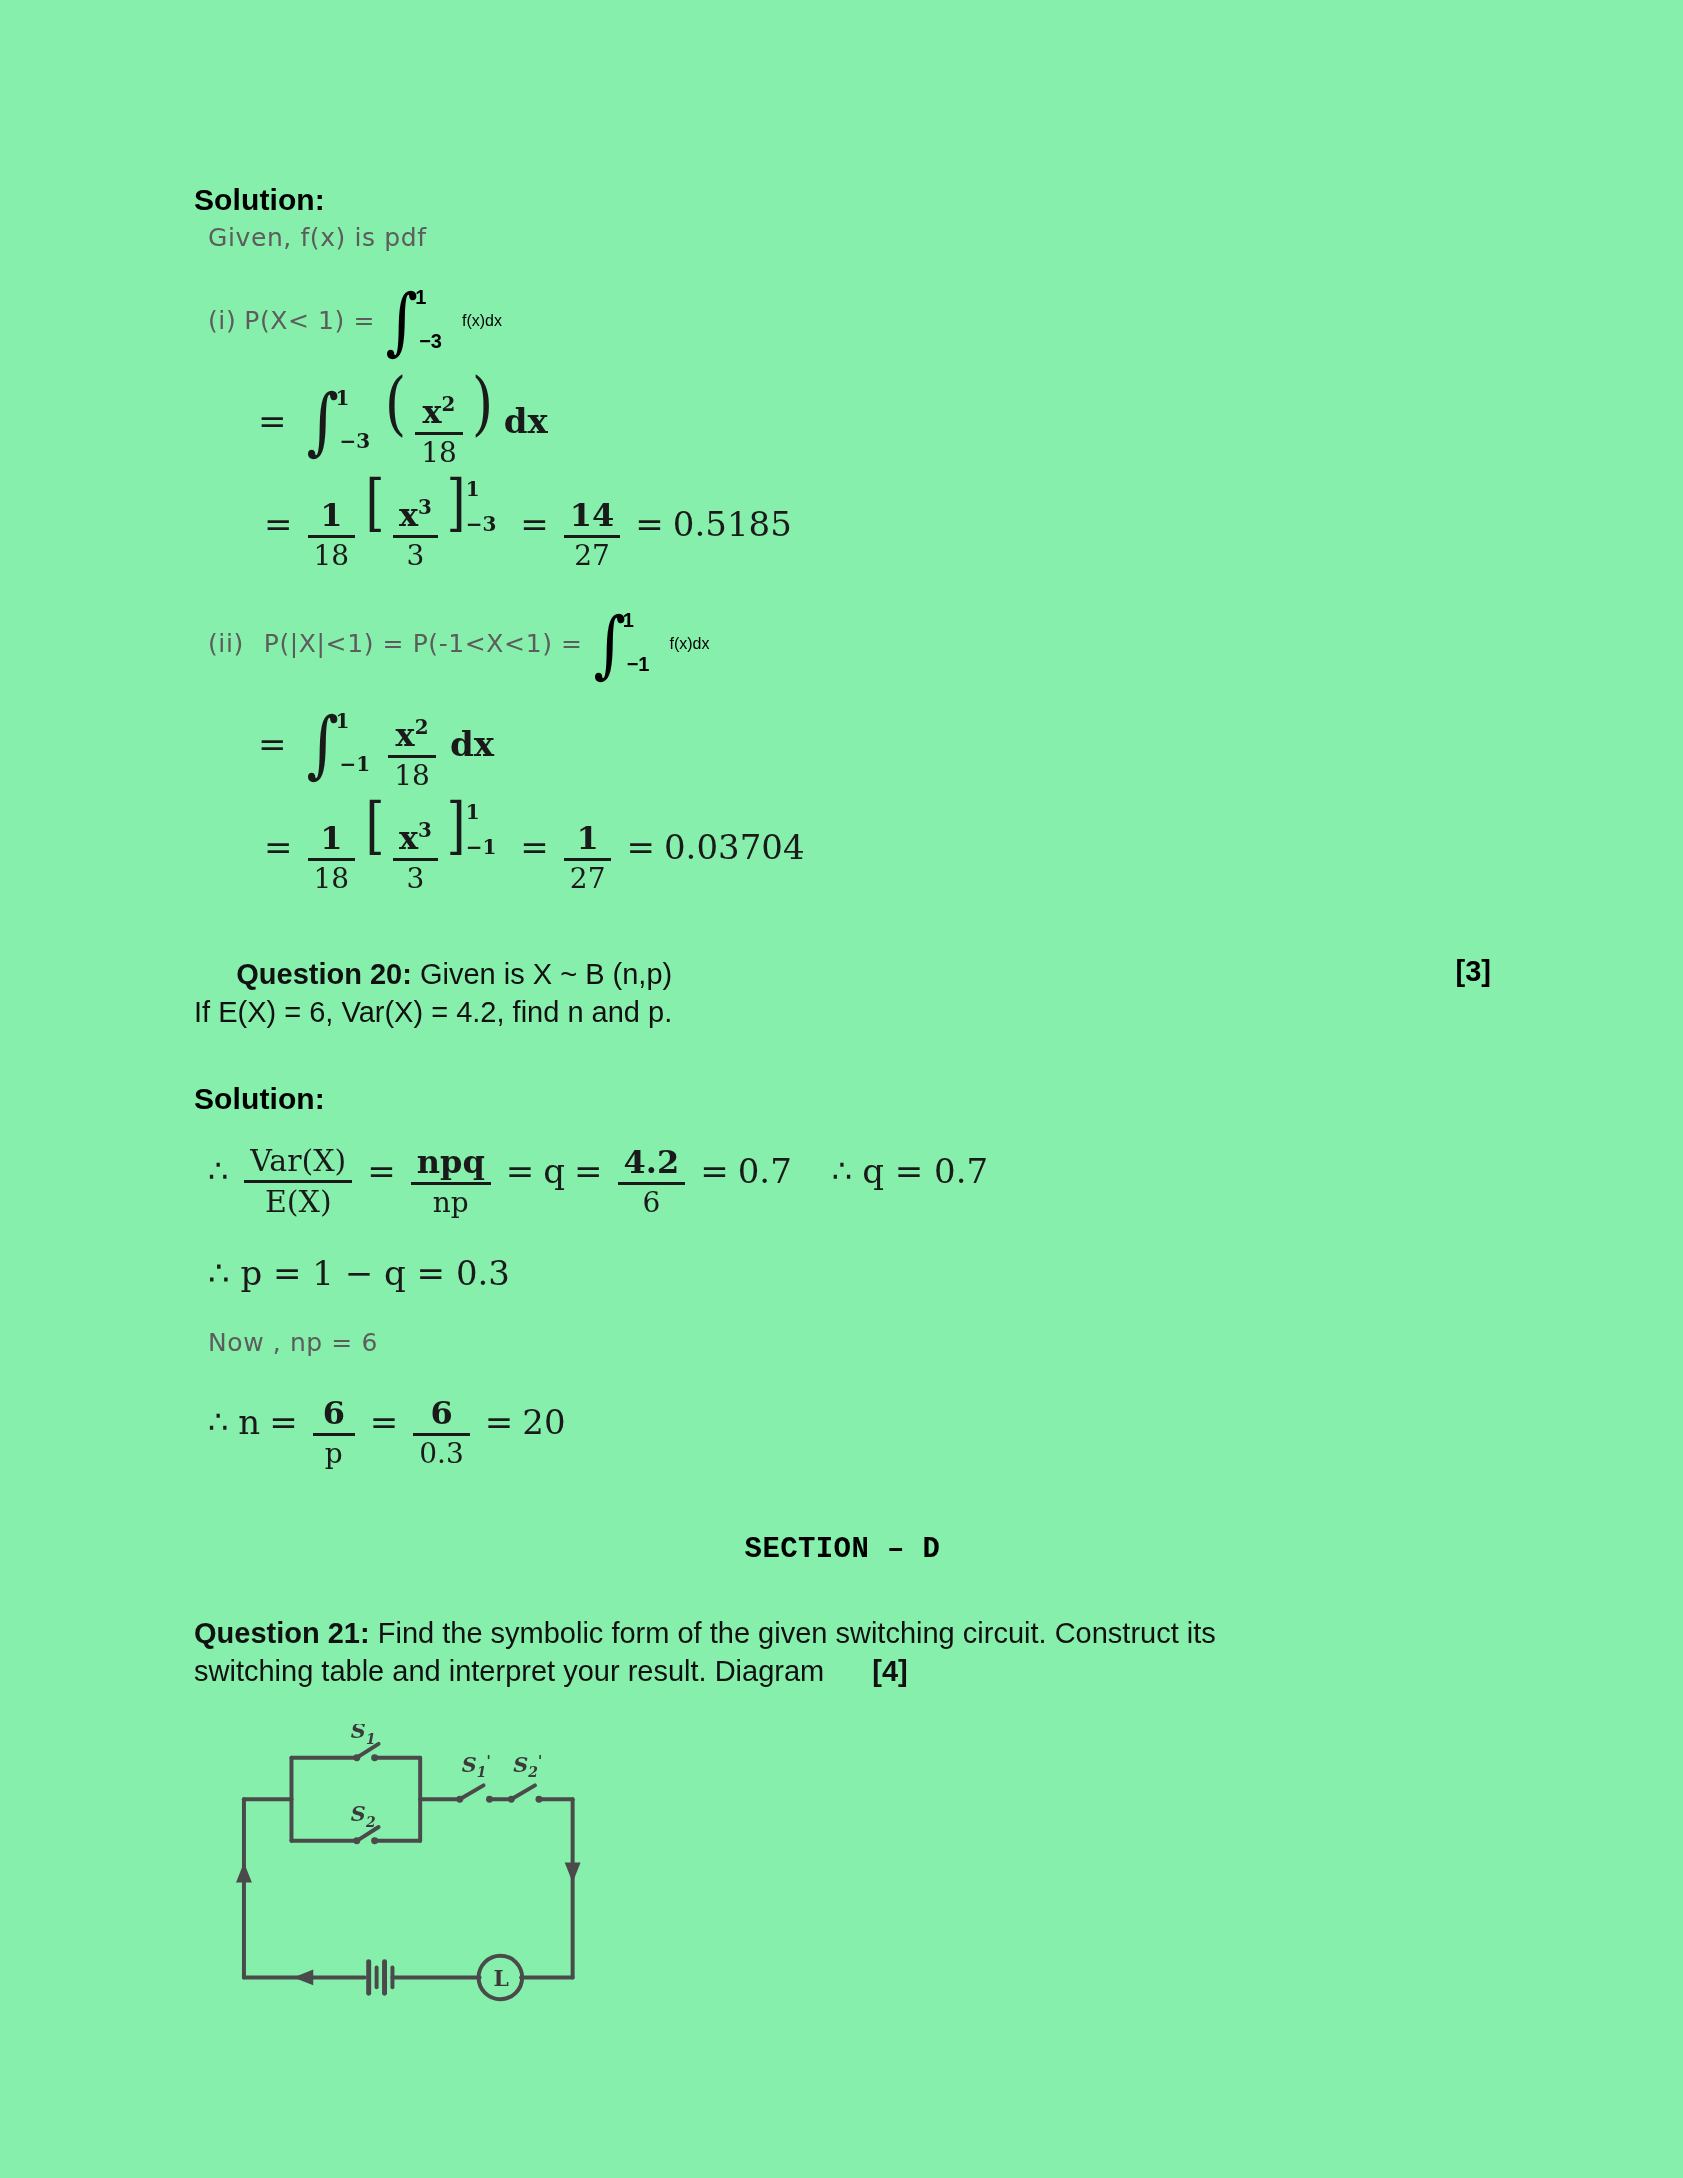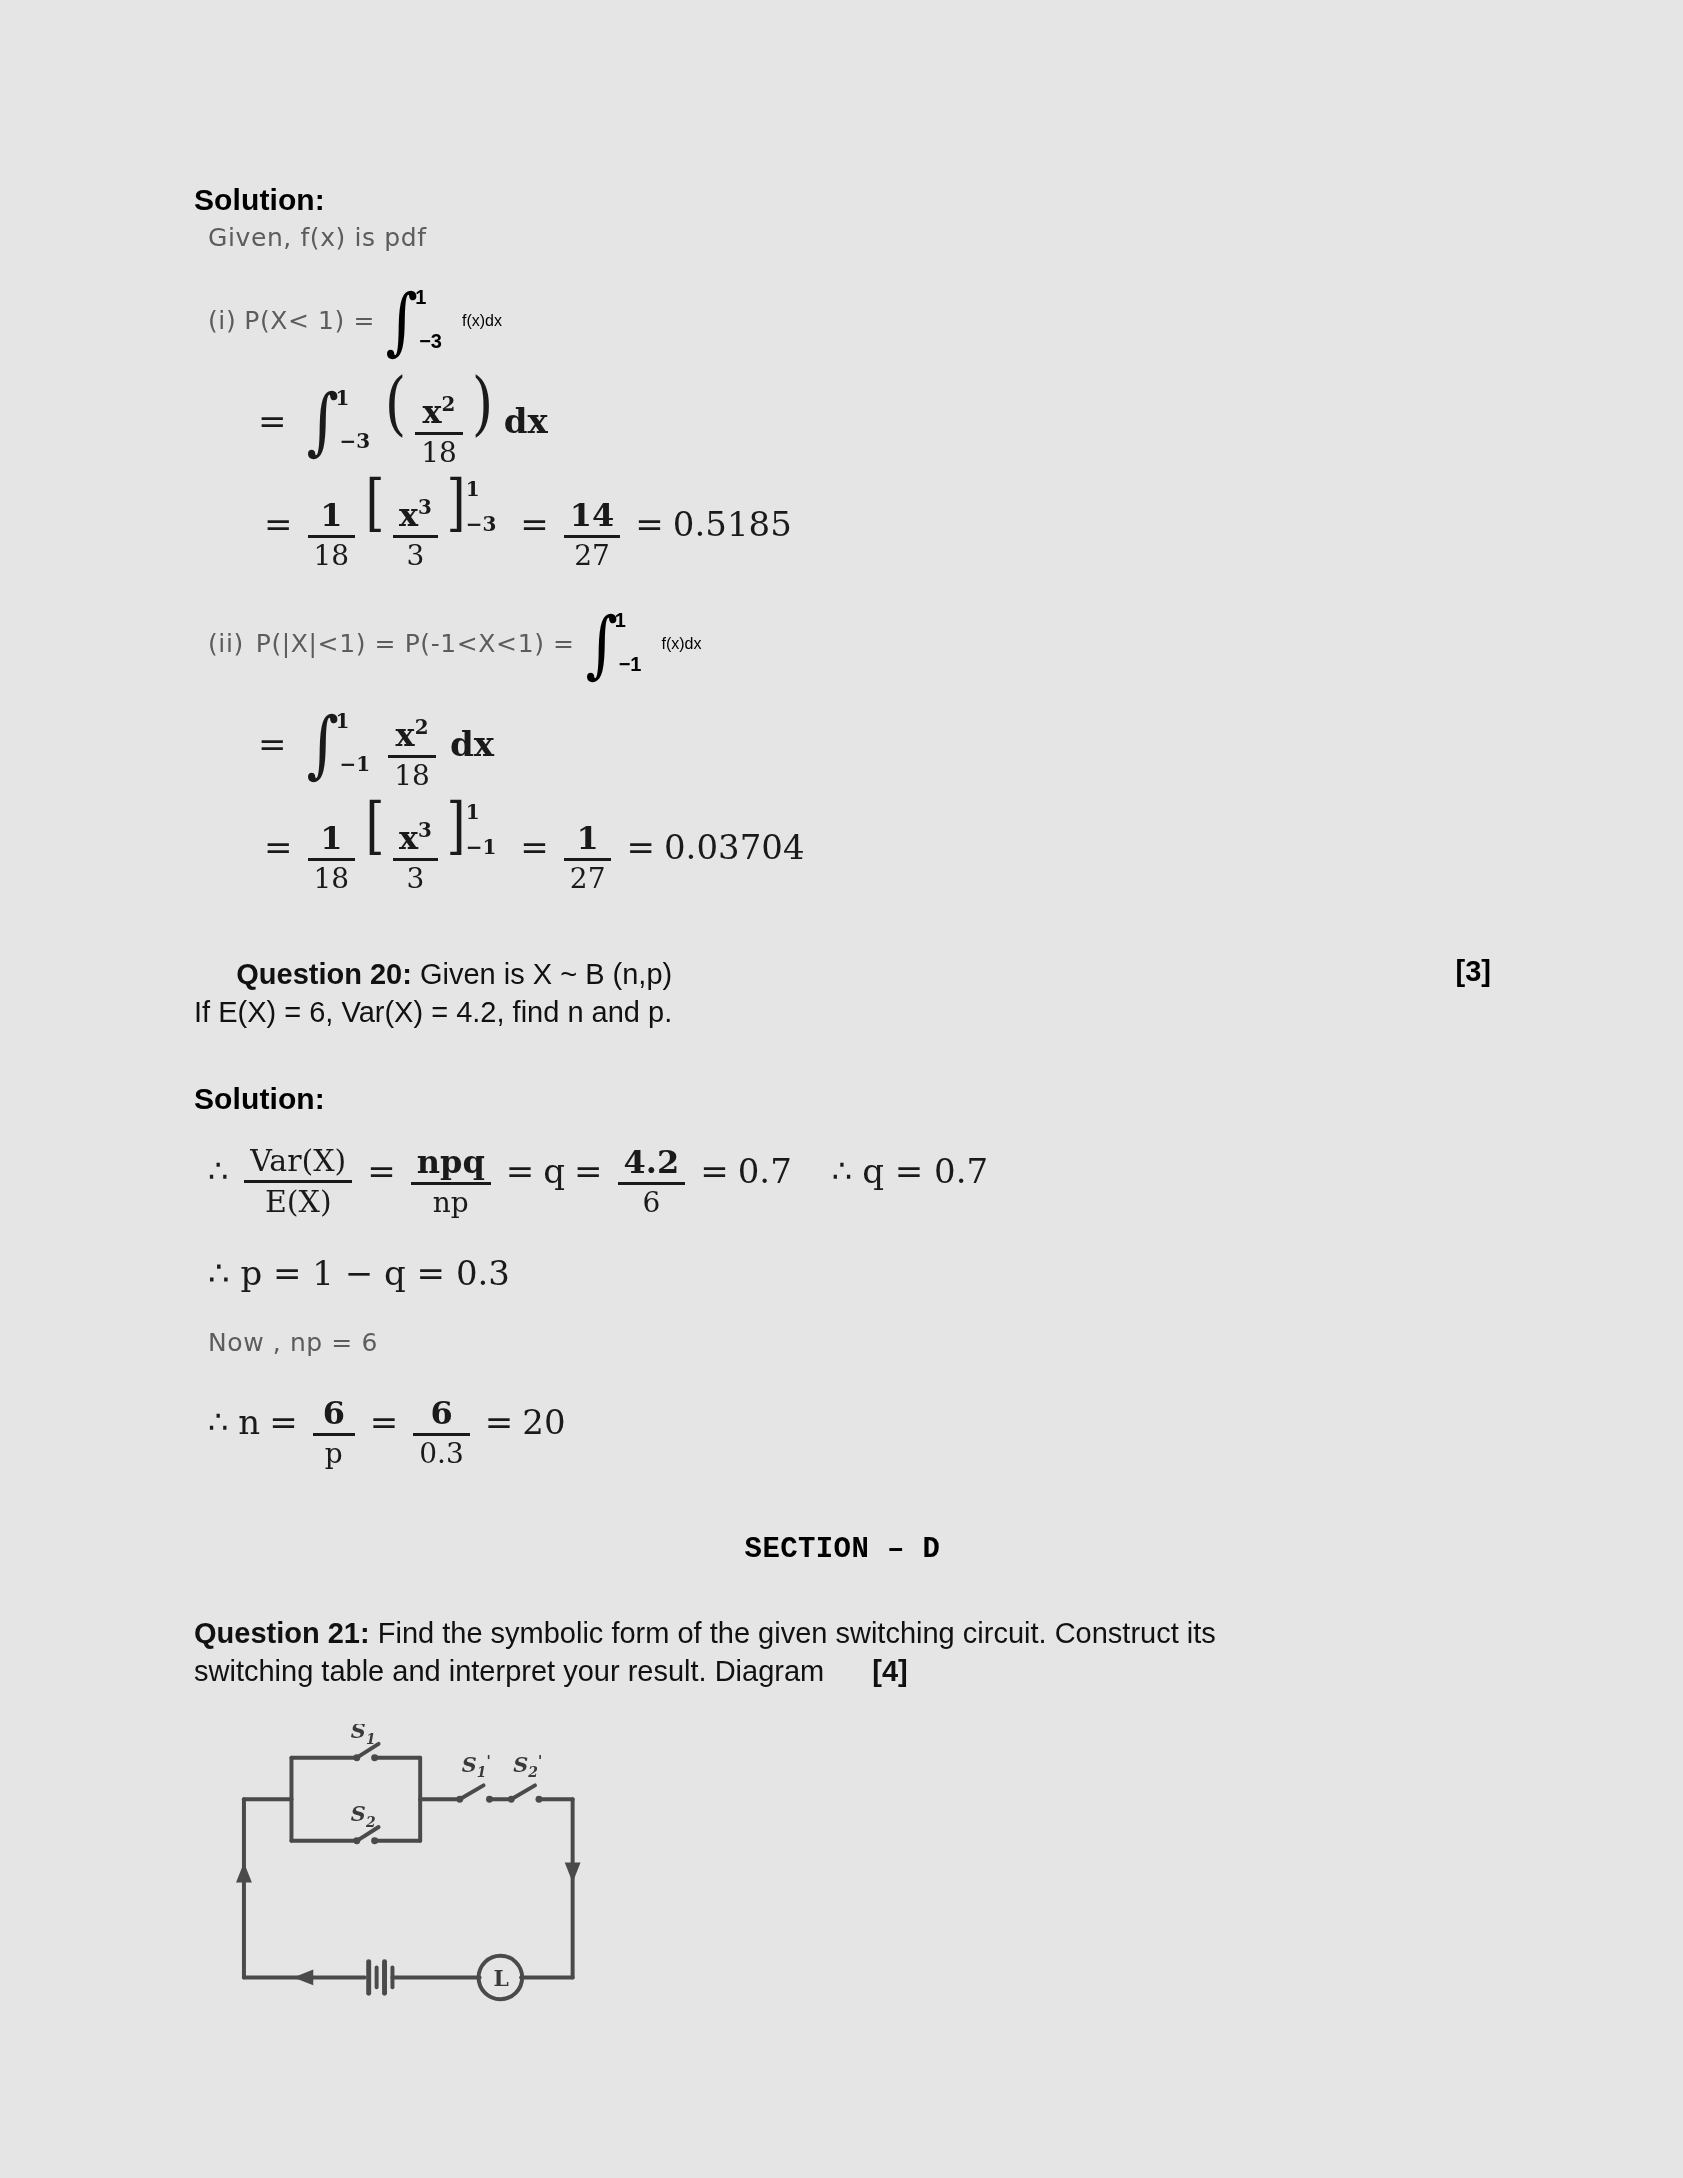--- a/index.html
+++ b/index.html
@@ -13,21 +13,21 @@
     position: relative;
     font-family: "Liberation Sans", sans-serif;
     color: #000000;
     overflow: hidden;
   }
   .page {
     position: absolute;
     left: 0; top: 0;
     width: 1683px;
     height: 2178px;
-    background: #e5e5e5;
+    background: #86efac;
   }
   .content {
     position: absolute;
     left: 194px;
     top: 183px;
     width: 1297px;
   }
 
   
   .sol-head {
@@ -253,21 +253,21 @@
         <span class="top">14</span>
         <span class="bar"></span>
         <span class="bot">27</span>
       </span>
       <span class="op">=</span>
       <span class="num">0.5185</span>
     </div>
 
     <div class="row" style="margin-left:14px; margin-top:36px; height:77px;">
       <span class="scan-line">(ii)</span>
-      <span class="scan-line" style="margin-left:12px;">P(|X|&lt;1) = P(-1&lt;X&lt;1) =</span>
+      <span class="scan-line" style="margin-left:20px;">P(|X|&lt;1) = P(-1&lt;X&lt;1) =</span>
       <span class="intg">
         <span class="glyph">∫</span>
         <span class="lims">
           <span class="up">1</span>
           <span class="lo">−1</span>
         </span>
       </span>
       <span class="sym" style="margin-left:16px;">f(x)dx</span>
     </div>
 

